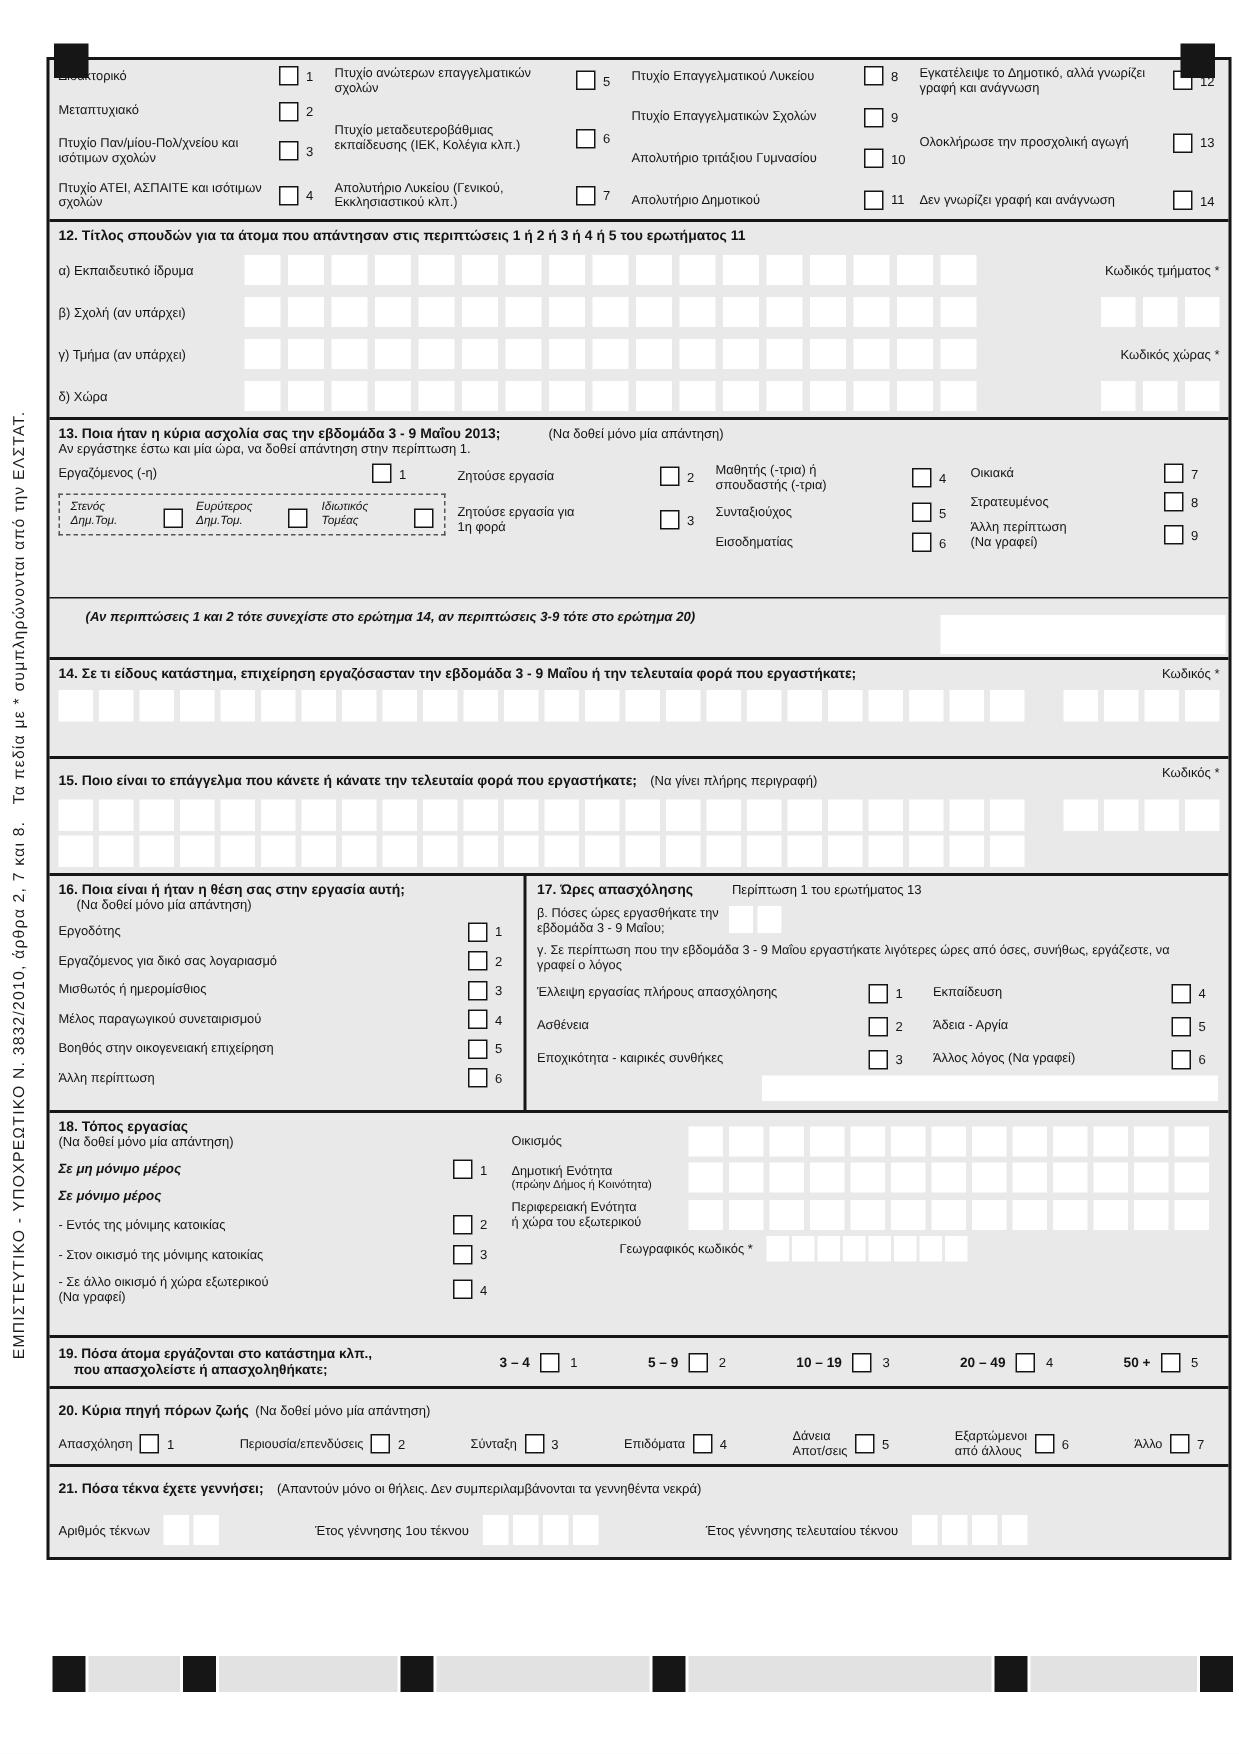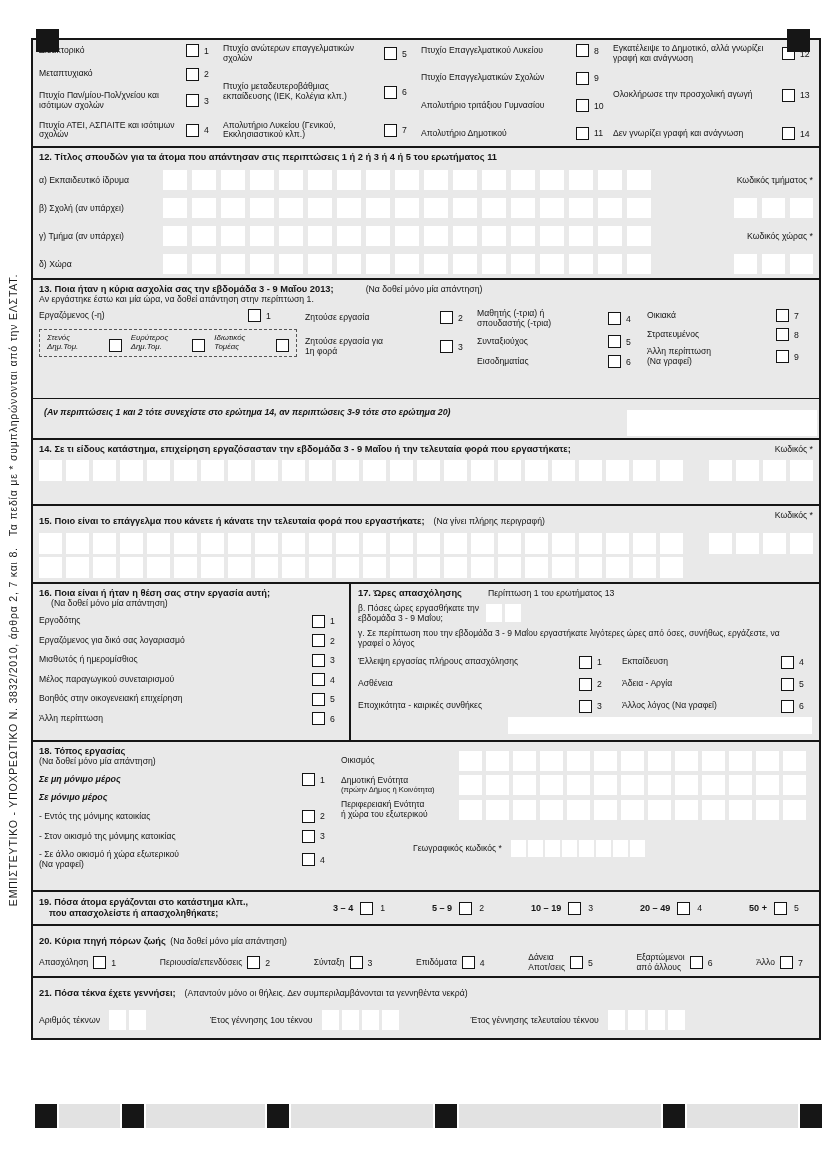--- a/index.html
+++ b/index.html
@@ -40,21 +40,21 @@
 .s13{min-height:160px;padding-bottom:0}
 .s13body{display:flex;margin-top:5px;min-height:84px}
 .s13a{width:266px;display:flex;flex-direction:column;gap:7px}
 .s13a .opt{padding-right:26px}
 .sectorbox{border:1.3px dashed #555;padding:4px 7px;display:flex;gap:9px;align-items:center;width:258px}
 .sector{display:flex;gap:14px;align-items:flex-end;flex:1}
 .sector .ol{font-style:italic;font-size:7.9px}
 .s13b{width:172px;display:flex;flex-direction:column;gap:13px;padding:2px 6px 0 0}
 .s13c{width:170px;display:flex;flex-direction:column;gap:7px;padding-right:8px}
 .s13d{flex:1;display:flex;flex-direction:column;gap:6px;padding-right:6px}
-.s13foot{border-top:1.6px solid #161616;margin:5px -6px 0;padding:2px 11px 3px}
+.s13foot{border-top:1.6px solid #161616;margin:5px -6px 0;padding:2px 24px 3px}
 .s13write{position:absolute;right:2px;bottom:2px;width:190px;height:26px;background:#fff}
 
 .s14{min-height:66px}.s15{min-height:78px}
 .row1{display:flex;justify-content:space-between;align-items:flex-start}
 .cellsrow{display:flex;justify-content:space-between;margin-top:6px}
 .codelbl{font-size:8.7px;white-space:nowrap;margin-left:10px}
 .spacer104{width:104px}
 
 .split{display:flex;padding:0;min-height:158px}
 .q16{width:318px;border-right:2px solid #161616;padding:4px 6px}
@@ -70,21 +70,21 @@
 .q17write{margin-top:4px;align-self:flex-end;width:304px;height:17px;background:#fff}
 
 .s18{display:flex;padding:0;min-height:150px}
 .s18l{width:306px;padding:4px 6px}
 .s18l .opt{margin-top:7px}
 .emph{font-weight:bold;font-style:italic;font-size:8.9px}
 .s18r{flex:1;padding:4px 6px 4px 2px}
 .frow{display:flex;align-items:center;margin-top:4.5px}
 .flbl{width:118px;font-size:8.5px;line-height:1.12;white-space:pre-line}
 .flbl .sub{font-size:7.6px;display:block}
-.georow{display:flex;align-items:center;margin-top:20px}
+.georow{display:flex;align-items:center;margin-top:4px}
 .geolbl{margin-left:72px;font-size:8.6px;margin-right:9px}
 .georow .cells{gap:2px}
 
 .s19{display:flex;align-items:center;min-height:34px}
 .s19t{width:288px;font-weight:bold;font-size:9.1px;white-space:pre-line;line-height:1.25}
 .s19opts{flex:1;display:flex;justify-content:space-between;align-items:center;padding:0 6px}
 .rng{display:flex;gap:7px;align-items:center}
 .rng .rlb{font-weight:bold;font-size:9.1px;white-space:nowrap}
 
 .s20{min-height:50px}

